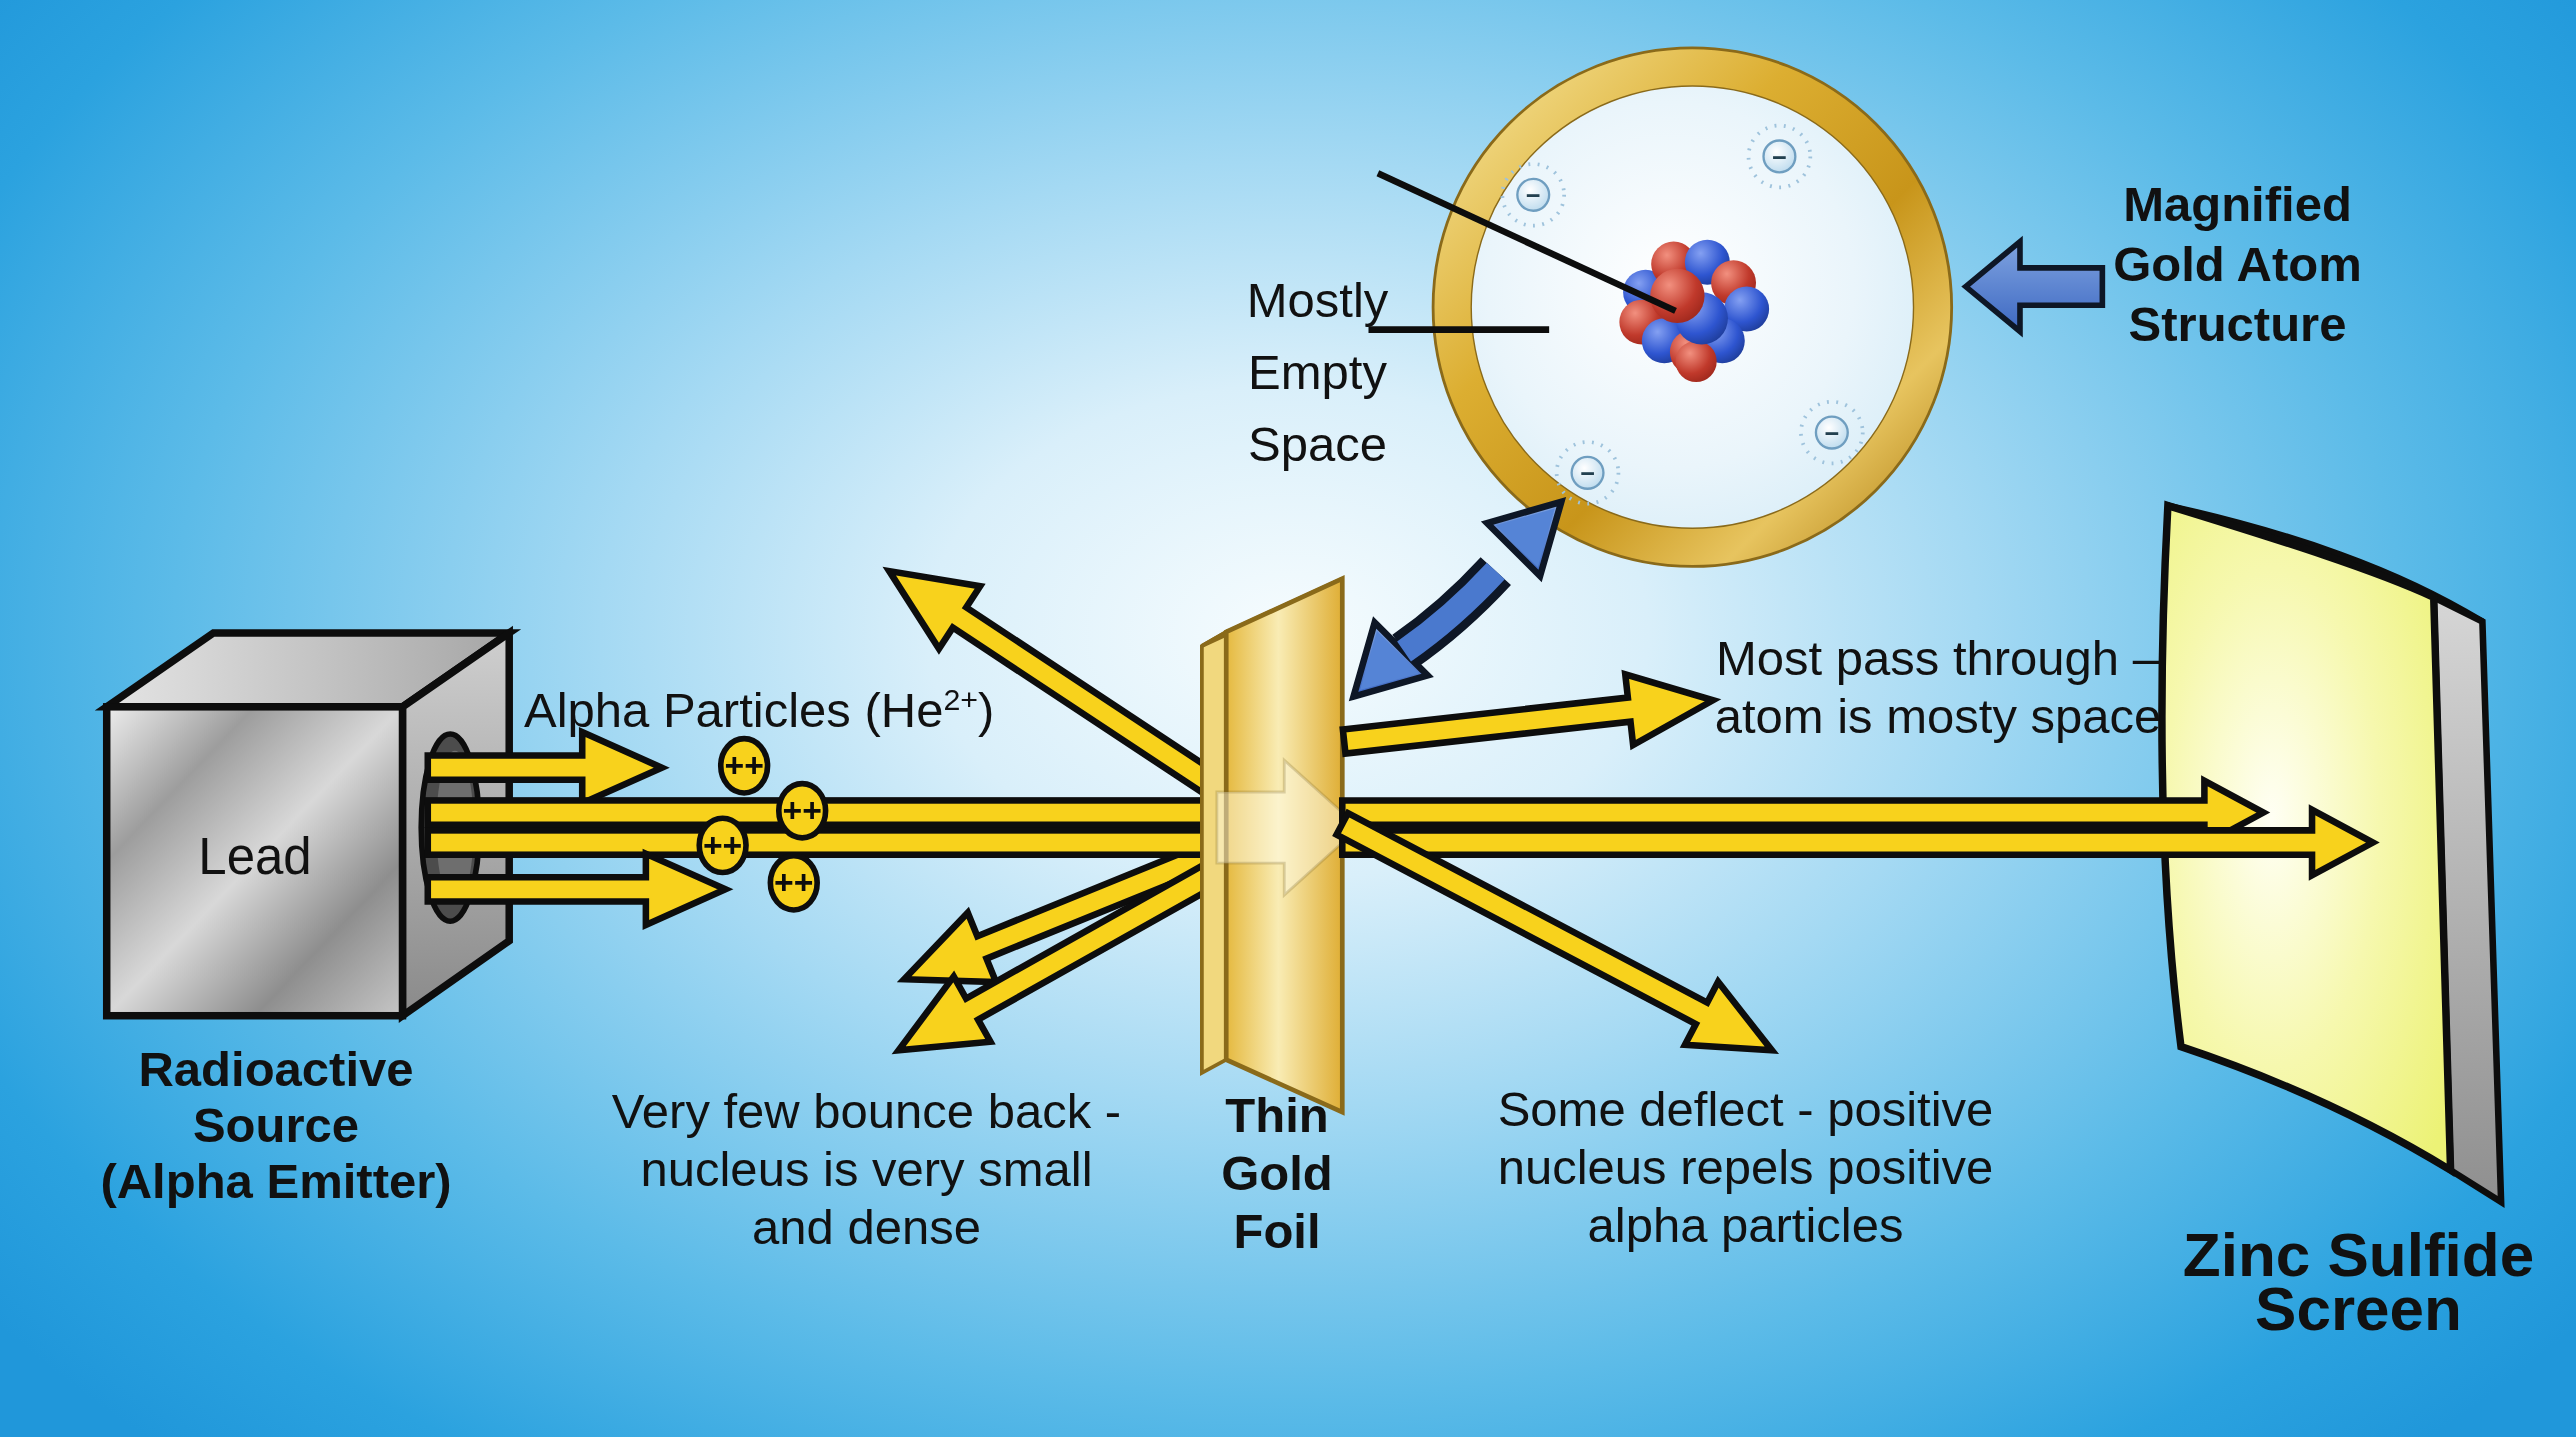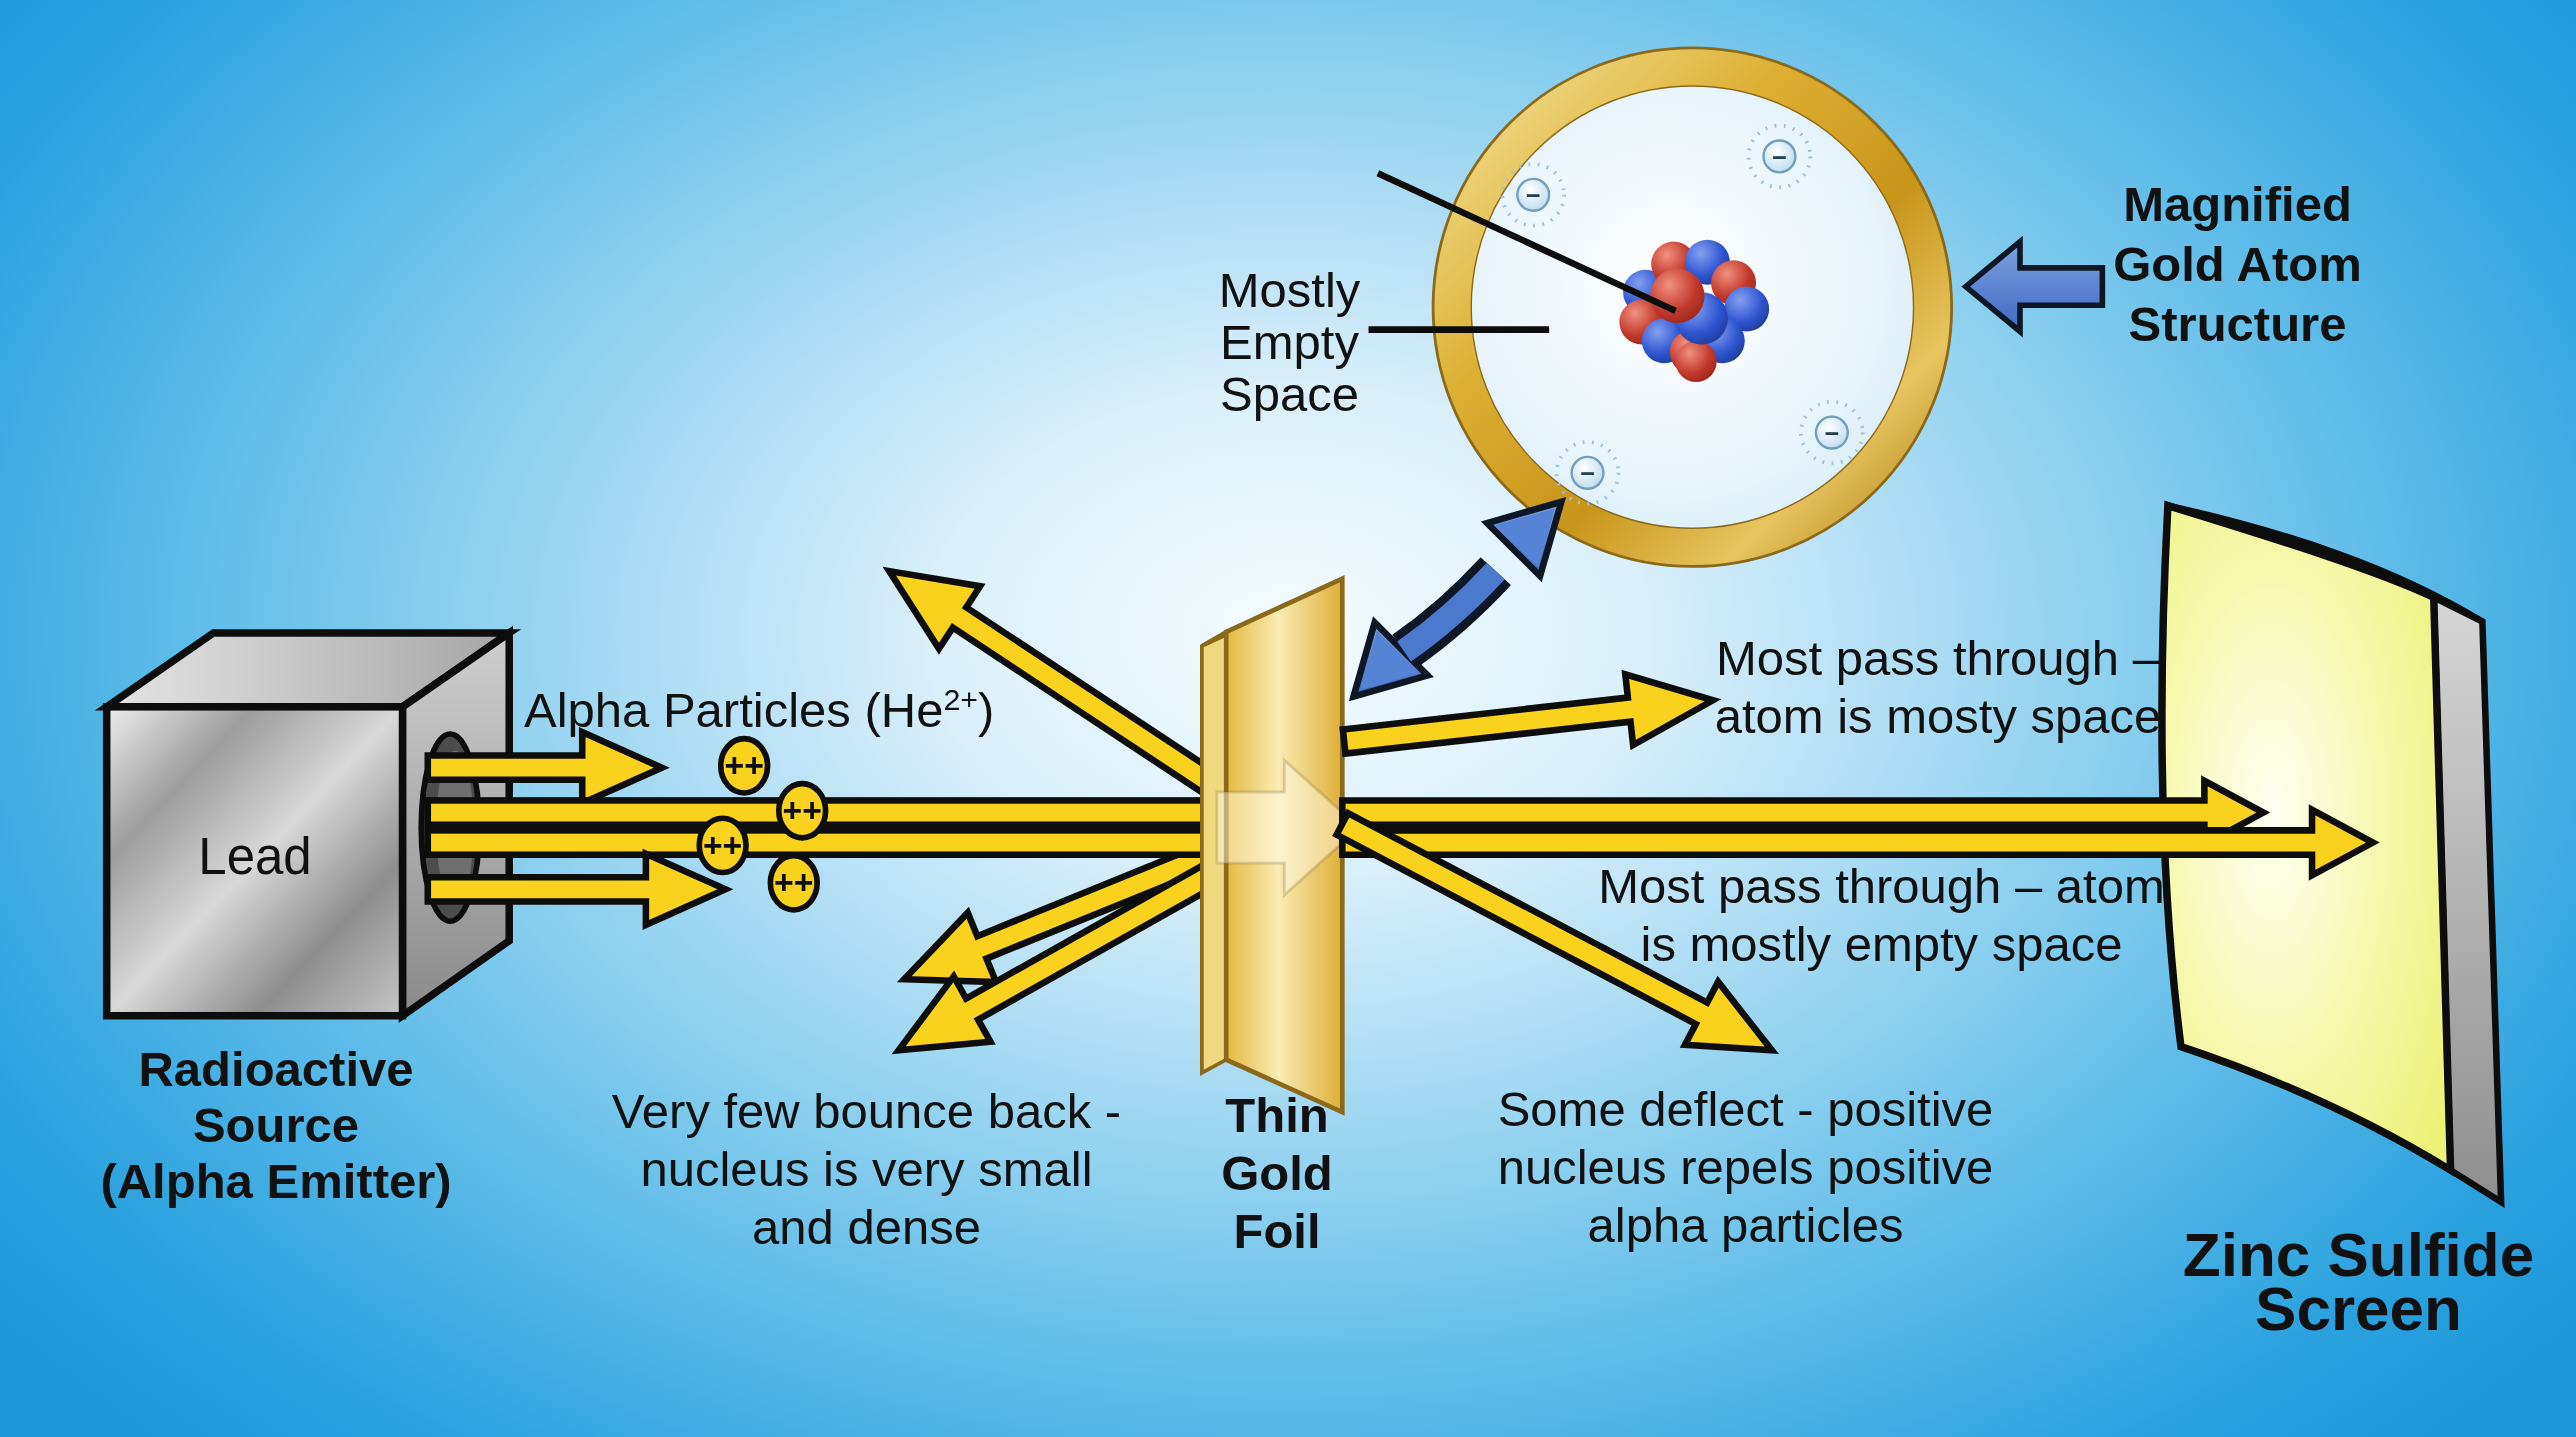--- a/index.html
+++ b/index.html
@@ -198,21 +198,21 @@
     <path d="M 1500 696 Q 1552 660 1598 610" fill="none" stroke="#0e1726" stroke-width="44"></path>
     <polygon points="1668,536 1645.3,615.3 1588.7,558.7" fill="url(#blueArr)" stroke="#0e1726" stroke-width="7"></polygon>
     <polygon points="1446,744 1525.2,721.4 1468.6,664.8" fill="url(#blueArr)" stroke="#0e1726" stroke-width="7"></polygon>
     <path d="M 1500 696 Q 1552 660 1598 610" fill="none" stroke="#4A79CE" stroke-width="26"></path>
     <polygon points="1661,543 1643,606 1598,561" fill="#5584d6"></polygon>
     <polygon points="1453,737 1516,719 1471,674" fill="#5584d6"></polygon>
   </g>
 </svg>
 
 
-<div class="label" id="label-mostly-empty" style="left:1149px;top:264px;width:281px;line-height:52px;">Mostly
+<div class="label" id="label-mostly-empty" style="left:1177px;top:264px;width:281px;line-height:72px;">Mostly
 Empty
 Space</div>
 
 <div class="label bold" id="label-magnified" style="left:2041px;top:174px;width:393px;line-height:60px;">Magnified
 Gold Atom
 Structure</div>
 
 <div class="label nowrap" id="label-alpha-particles" style="left:524px;top:670px;">
   <span>Alpha Particles (He</span><sup>2+</sup><span>)</span>
 </div>
@@ -227,22 +227,20 @@
 nucleus is very small
 and dense</div>
 
 <div class="label bold" id="label-thin-gold-foil" style="left:1174px;top:1086px;width:206px;">Thin
 Gold
 Foil</div>
 
 <div class="label" id="label-most-pass-top" style="left:1676px;top:629px;width:524px;">Most pass through –
 atom is mosty space</div>
 
-<div class="label" id="label-most-pass-bottom" style="left:1549px;top:857px;width:665px;">Most pass through – atom
-is mostly empty space</div>
 
 <div class="label" id="label-some-deflect" style="left:1432px;top:1080px;width:627px;">Some deflect - positive
 nucleus repels positive
 alpha particles</div>
 
 <div class="label bold" id="label-zinc" style="left:2162px;top:1228px;width:393px;">Zinc Sulfide
 Screen</div>
 
 
 </div>

